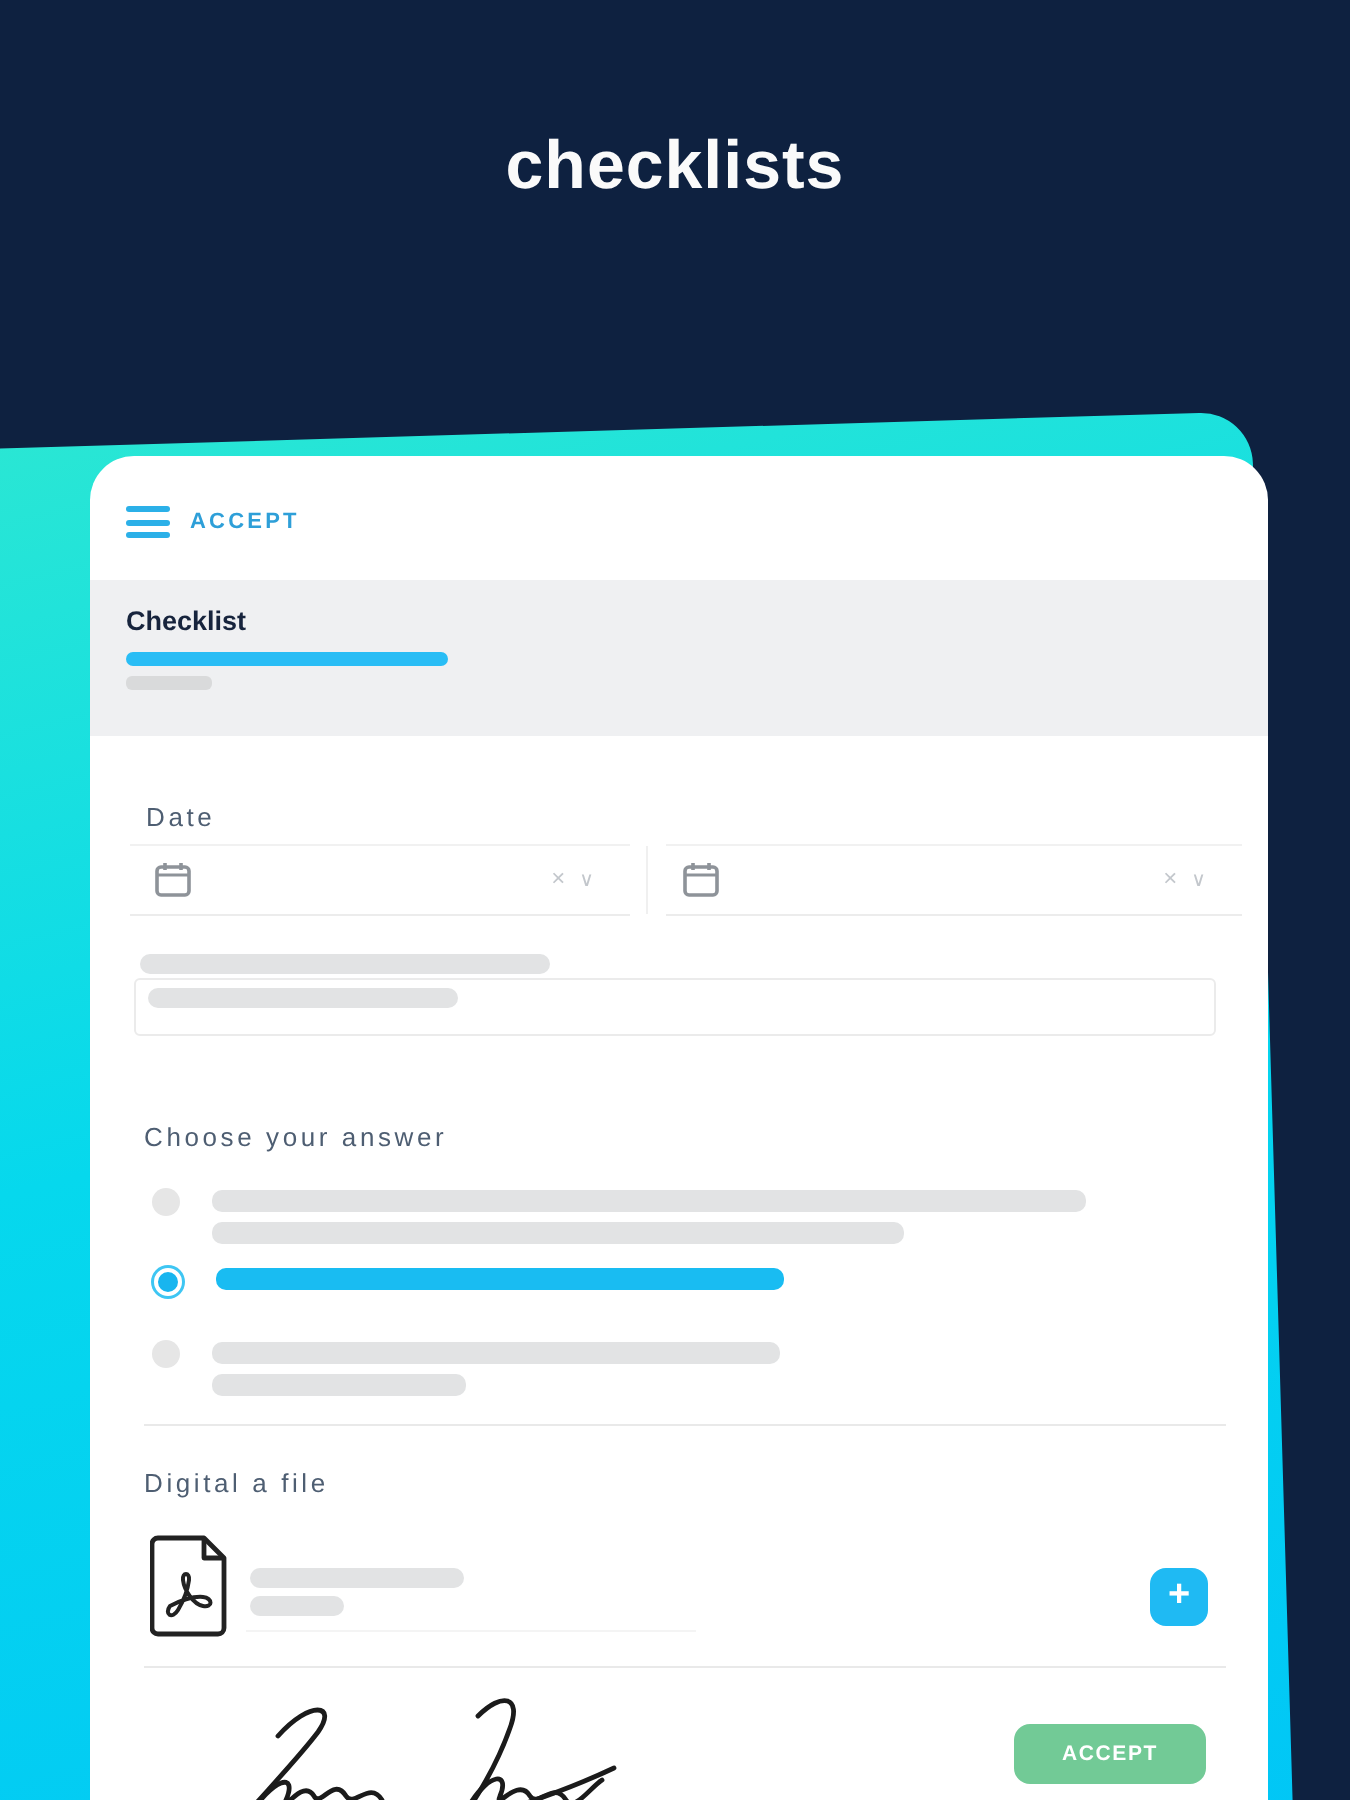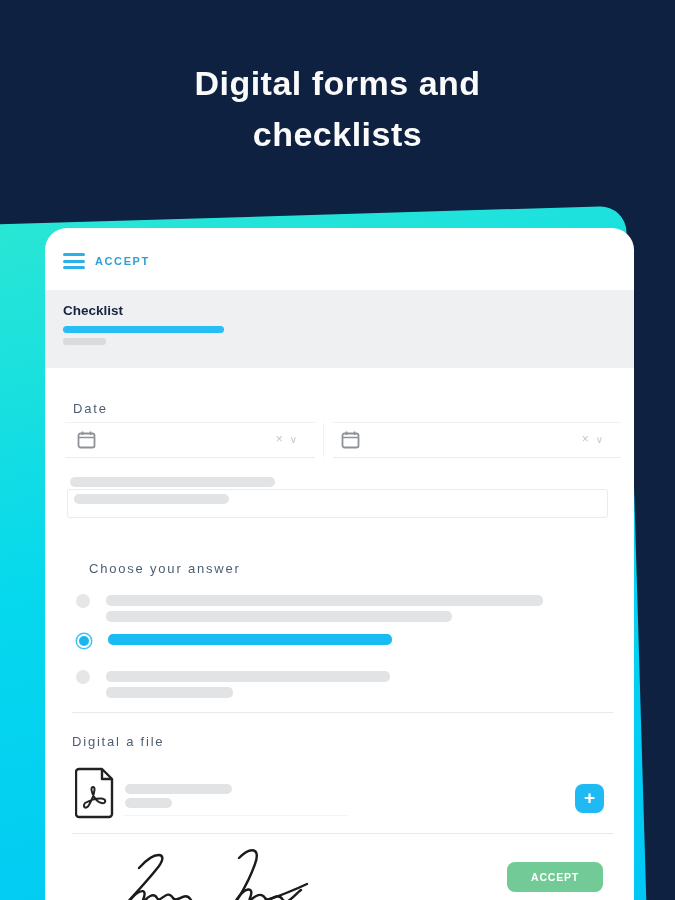--- a/index.html
+++ b/index.html
@@ -82,21 +82,20 @@
   .accept-btn{position:absolute;left:462px;top:634px;width:96px;height:30px;border-radius:8px;
               background:#72CA96;color:#fff;font-size:10.5px;font-weight:bold;letter-spacing:.8px;
               text-align:center;line-height:30px;cursor:pointer;}
 </style>
 </head>
 <body>
 
 <div class="stage">
 
   <div class="headline">
-    <div>Digital forms and</div>
     <div>checklists</div>
   </div>
 
   <div class="blob"></div>
 
   <div class="card">
 
     <div class="hamburger">
       <span></span>
         <span></span>
@@ -138,21 +137,21 @@
         </div>
       </div>
     </div>
 
     <div class="sk barA"></div>
     <div class="text-box">
       <div class="sk"></div>
     </div>
     <div class="clear-x"></div>
 
-    <div class="sec-label" style="left:44px;top:333px;">Choose your answer</div>
+    <div class="sec-label" style="left:27px;top:333px;">Choose your answer</div>
 
     <div class="option opt1">
       <span class="radio"></span>
       <div class="bars">
         <div class="sk o1b1"></div>
           <div class="sk o1b2"></div>
       </div>
     </div>
 
     <div class="option opt2">

